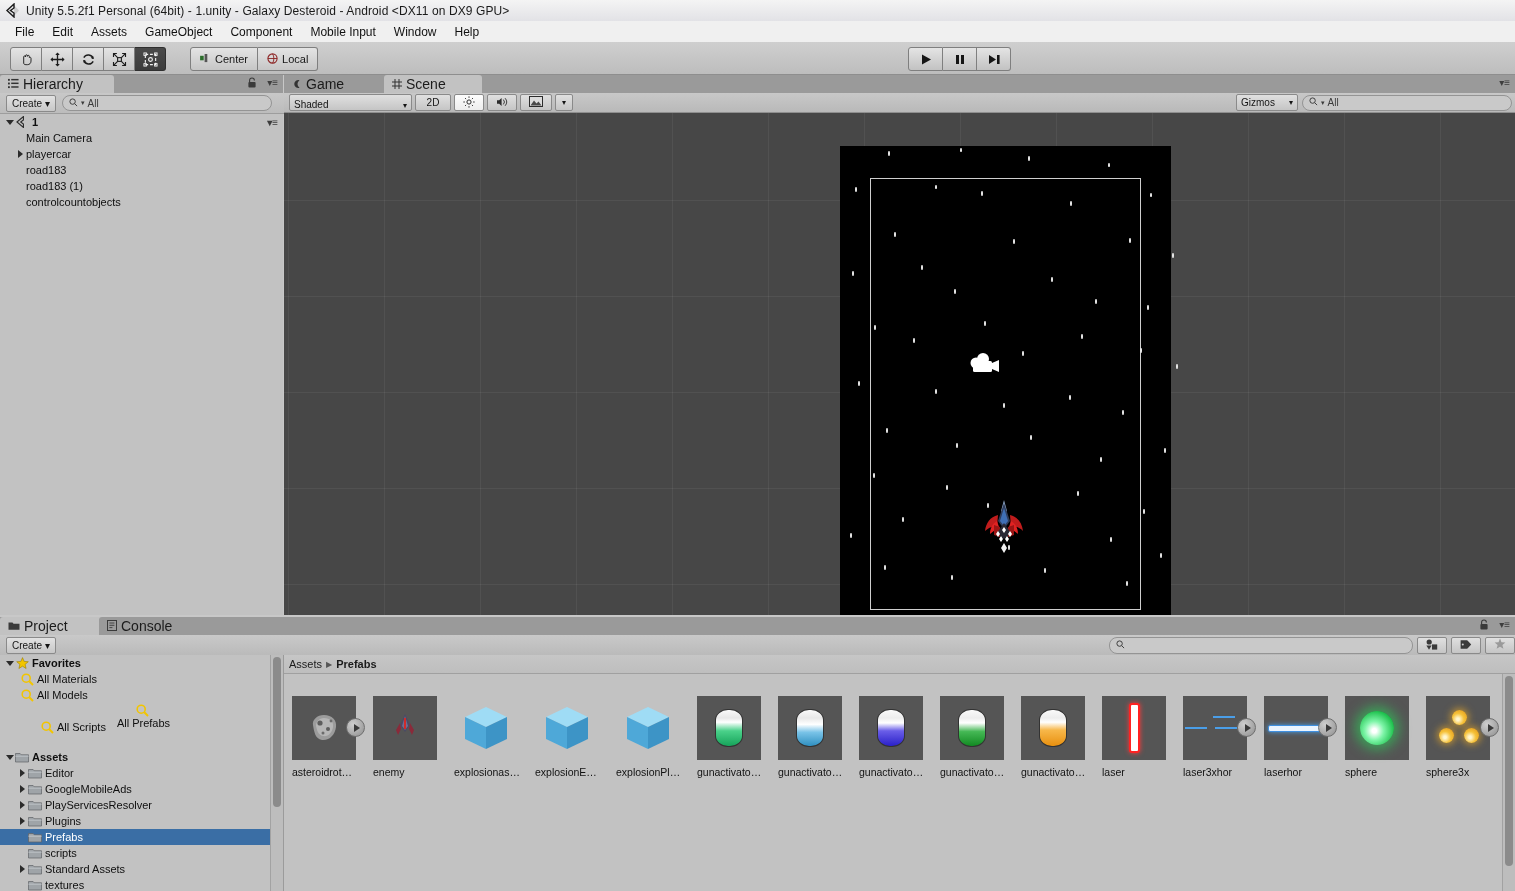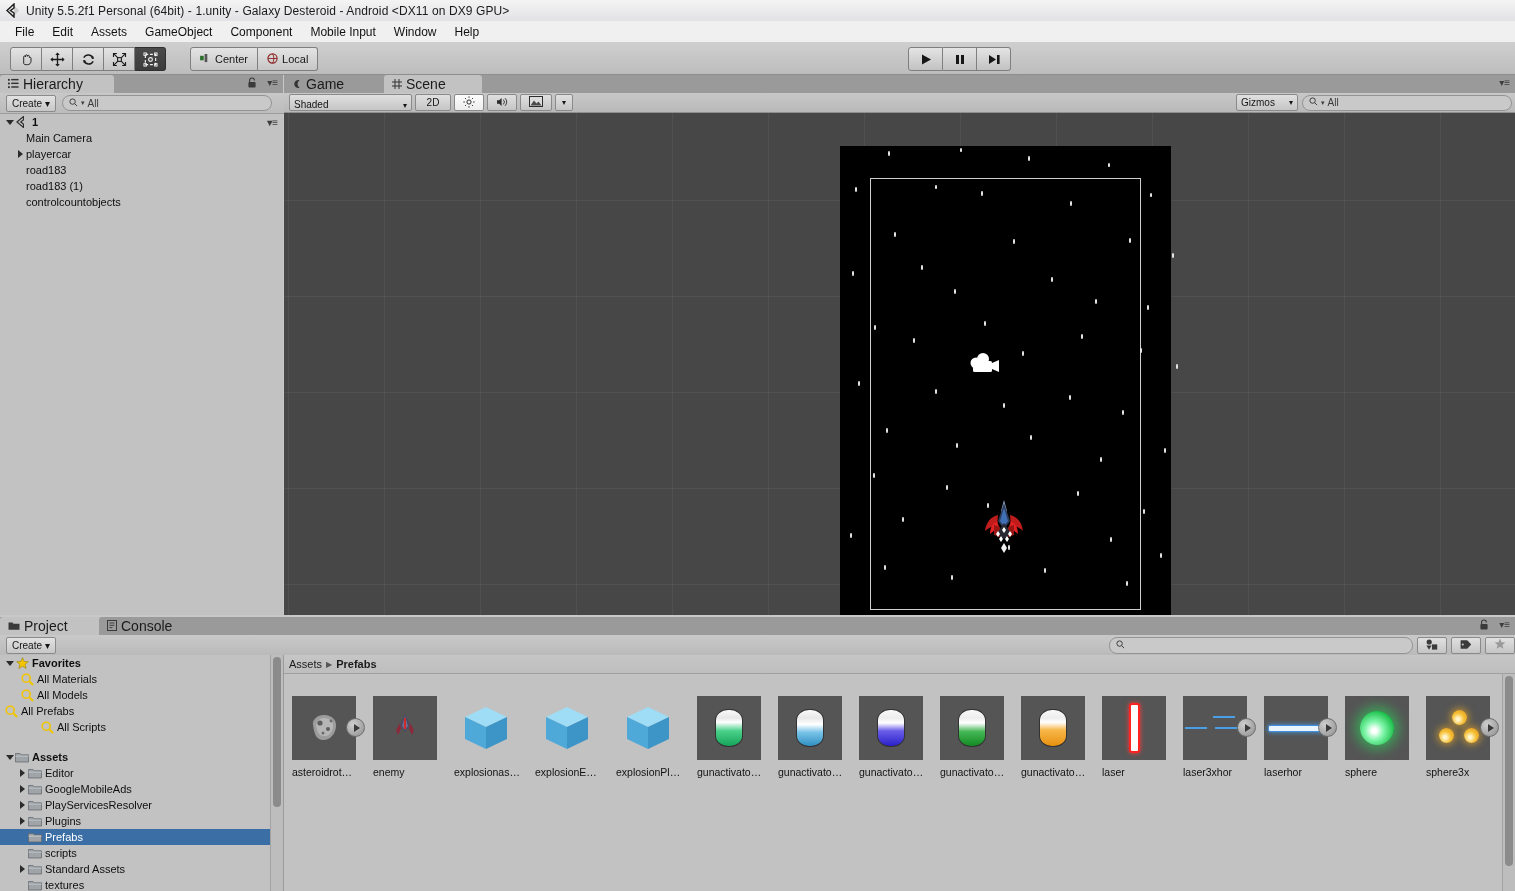--- a/index.html
+++ b/index.html
@@ -653,21 +653,21 @@
       </div>
       <div class="trow" style="padding-left:20px;">
         <span class="ico">
           <svg width="13" height="13" viewBox="0 0 13 13">
               <circle cx="5.2" cy="5.2" r="4" fill="none" stroke="#f2c500" stroke-width="1.6"></circle>
               <path d="M8.3 8.3L12 12" stroke="#f2c500" stroke-width="2"></path>
             </svg>
         </span>
         <span>All Models</span>
       </div>
-      <div class="trow" style="">
+      <div class="trow" style="flex-direction:column;">
         <span class="ico">
           <svg width="13" height="13" viewBox="0 0 13 13">
               <circle cx="5.2" cy="5.2" r="4" fill="none" stroke="#f2c500" stroke-width="1.6"></circle>
               <path d="M8.3 8.3L12 12" stroke="#f2c500" stroke-width="2"></path>
             </svg>
         </span>
         <span>All Prefabs</span>
       </div>
       <div class="trow" style="padding-left:20px;margin-left:20px;">
         <span class="ico">

